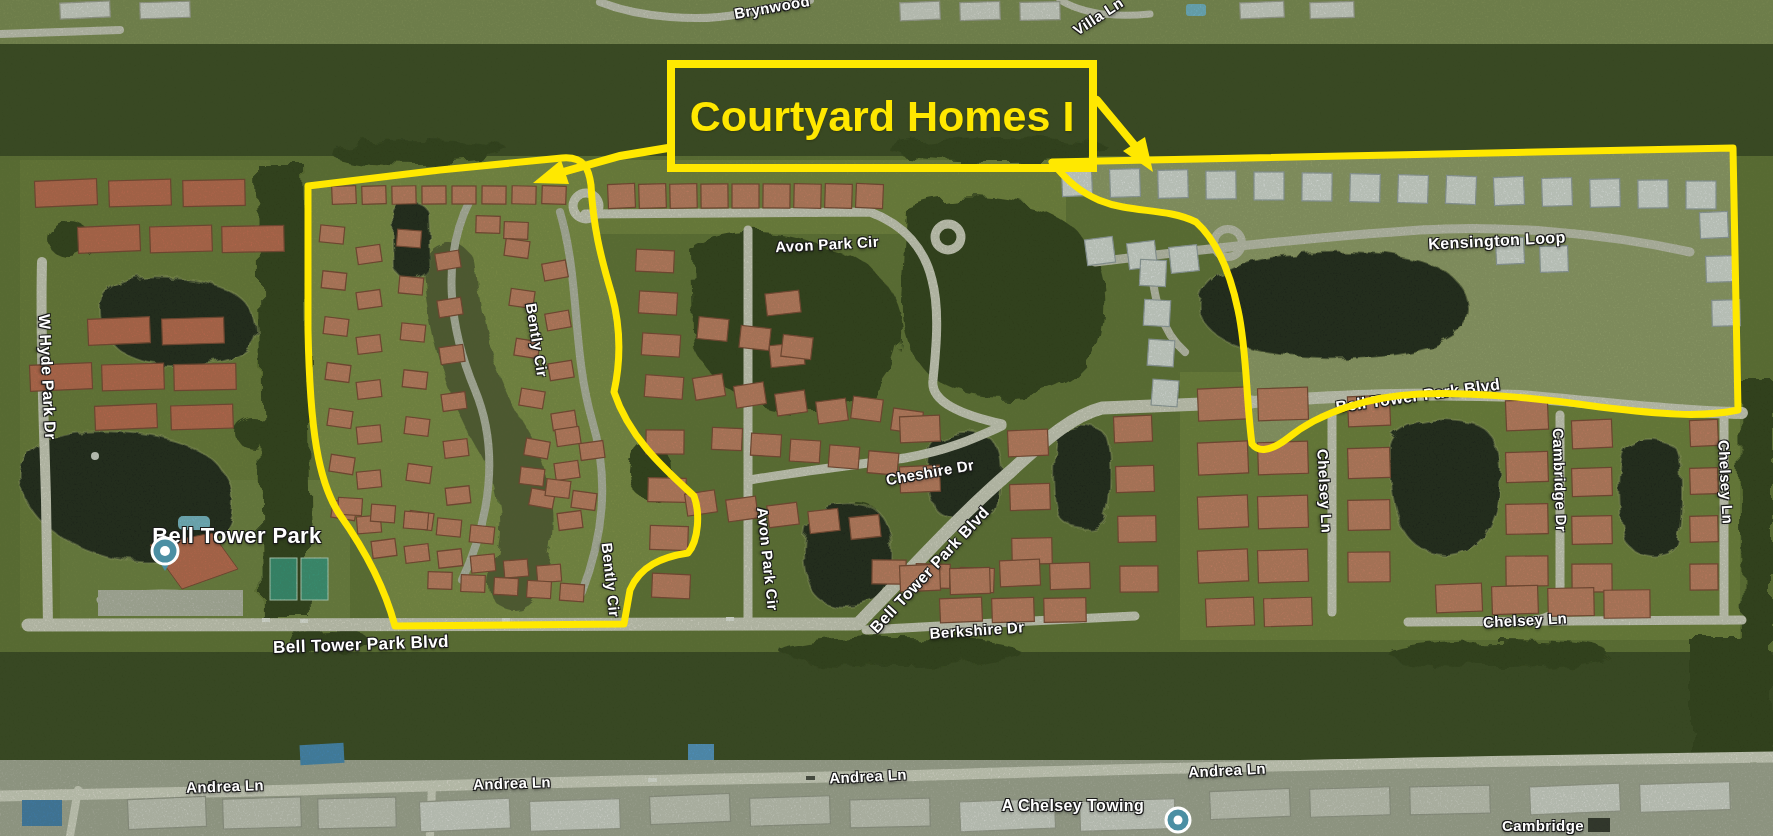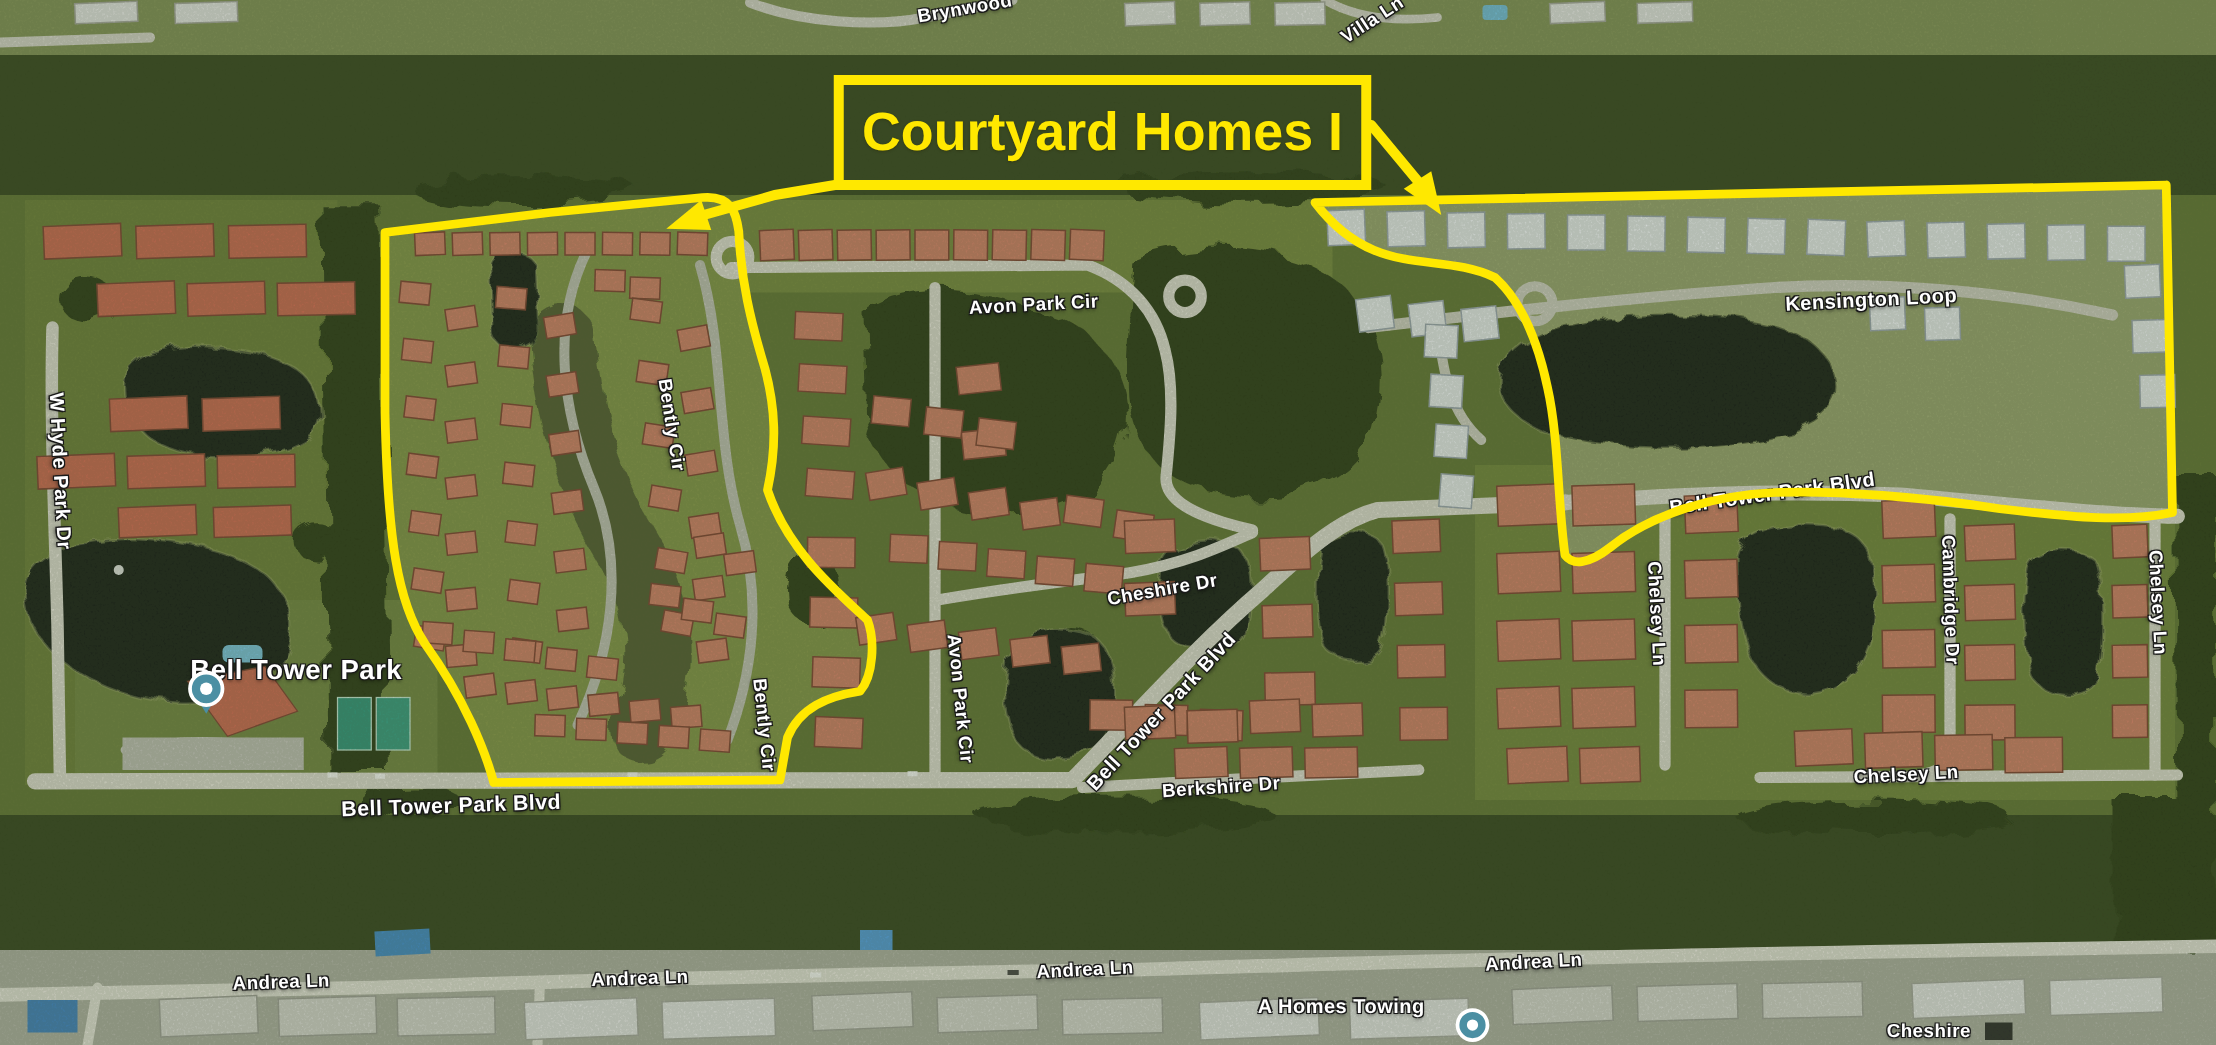--- a/index.html
+++ b/index.html
@@ -5,21 +5,21 @@
   html,body{margin:0;padding:0;background:#111;}
   .stage{position:relative;width:1773px;height:836px;overflow:hidden;background:#4a5a2c;
          font-family:"Liberation Sans",sans-serif;}
   .stage svg{position:absolute;left:0;top:0;}
   .labels{position:absolute;left:0;top:0;width:100%;height:100%;pointer-events:none;}
   .lbl{position:absolute;font:700 15px "Liberation Sans",sans-serif;color:#fff;white-space:nowrap;
        letter-spacing:.4px;transform:translate(-50%,-50%) rotate(var(--r,0deg));
        text-shadow:-1px -1px 0 #1a1a1a,1px -1px 0 #1a1a1a,-1px 1px 0 #1a1a1a,1px 1px 0 #1a1a1a,0 2px 3px rgba(0,0,0,.55);}
   .lbl.fs16{font-size:16px}.lbl.fs17{font-size:17px}.lbl.fs18{font-size:22px}
   .anno{pointer-events:none;}
-  .anno-box{position:absolute;left:667px;top:60px;width:430px;height:92px;box-sizing:border-box;
+  .anno-box{position:absolute;left:667px;top:60px;width:430px;height:112px;box-sizing:border-box;
             border:8px solid #ffe800;display:flex;align-items:center;justify-content:center;
             pointer-events:none;}
   .anno-box span{font:700 43px "Liberation Sans",sans-serif;color:#ffe800;
                  text-shadow:0 1px 2px rgba(40,40,0,.45);white-space:nowrap;}
   .poi{position:absolute;transform:translate(-50%,-50%);pointer-events:auto;}
 </style>
 </head>
 <body>
 
 <div class="stage">
@@ -381,22 +381,22 @@
   <div class="lbl" style="left:1325px;top:491px;--r:87deg">Chelsey Ln</div>
   <div class="lbl" style="left:1560px;top:480px;--r:88deg">Cambridge Dr</div>
   <div class="lbl" style="left:1726px;top:482px;--r:87deg">Chelsey Ln</div>
   <div class="lbl" style="left:1525px;top:620px;--r:-3deg">Chelsey Ln</div>
   <div class="lbl" style="left:225px;top:786px;--r:-2deg">Andrea Ln</div>
   <div class="lbl" style="left:512px;top:783px;--r:-2deg">Andrea Ln</div>
   <div class="lbl" style="left:868px;top:776px;--r:-3deg">Andrea Ln</div>
   <div class="lbl" style="left:1227px;top:770px;--r:-3deg">Andrea Ln</div>
 
   <div class="lbl fs18" style="left:237px;top:536px">Bell Tower Park</div>
-  <div class="lbl fs16" style="left:1073px;top:806px">A Homes Towing</div>
-  <div class="lbl" style="left:1543px;top:825px">Cheshire</div>
+  <div class="lbl fs16" style="left:1073px;top:806px">A Chelsey Towing</div>
+  <div class="lbl" style="left:1543px;top:825px">Cambridge</div>
 </div>
 
 <div class="poi" style="left:148px;top:535px">
   <svg width="34" height="40" viewBox="0 0 34 40">
     <path d="M17,36 L11,26 L23,26 Z" fill="#4b8fa3"></path>
     <circle cx="17" cy="16" r="13" fill="#4b8fa3" stroke="#ffffff" stroke-width="3"></circle>
     <circle cx="17" cy="16" r="5" fill="#ffffff"></circle>
   </svg>
 </div>
 <div class="poi" style="left:1162px;top:804px">

